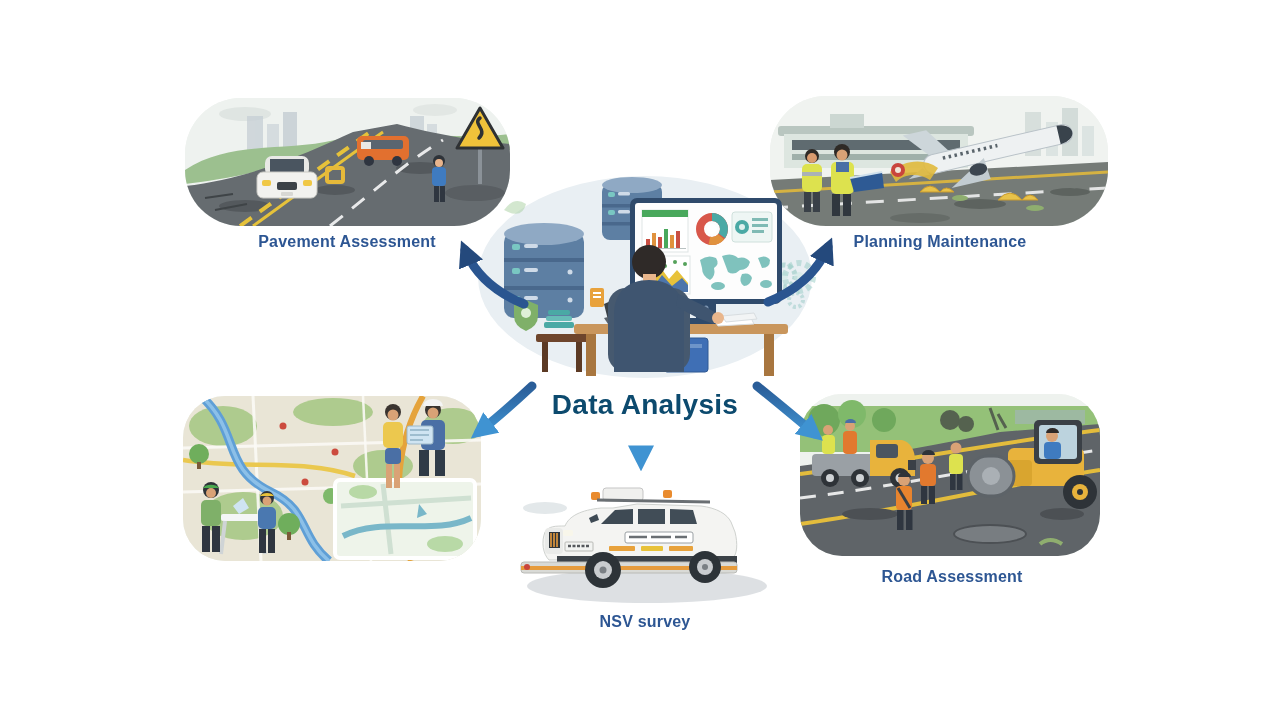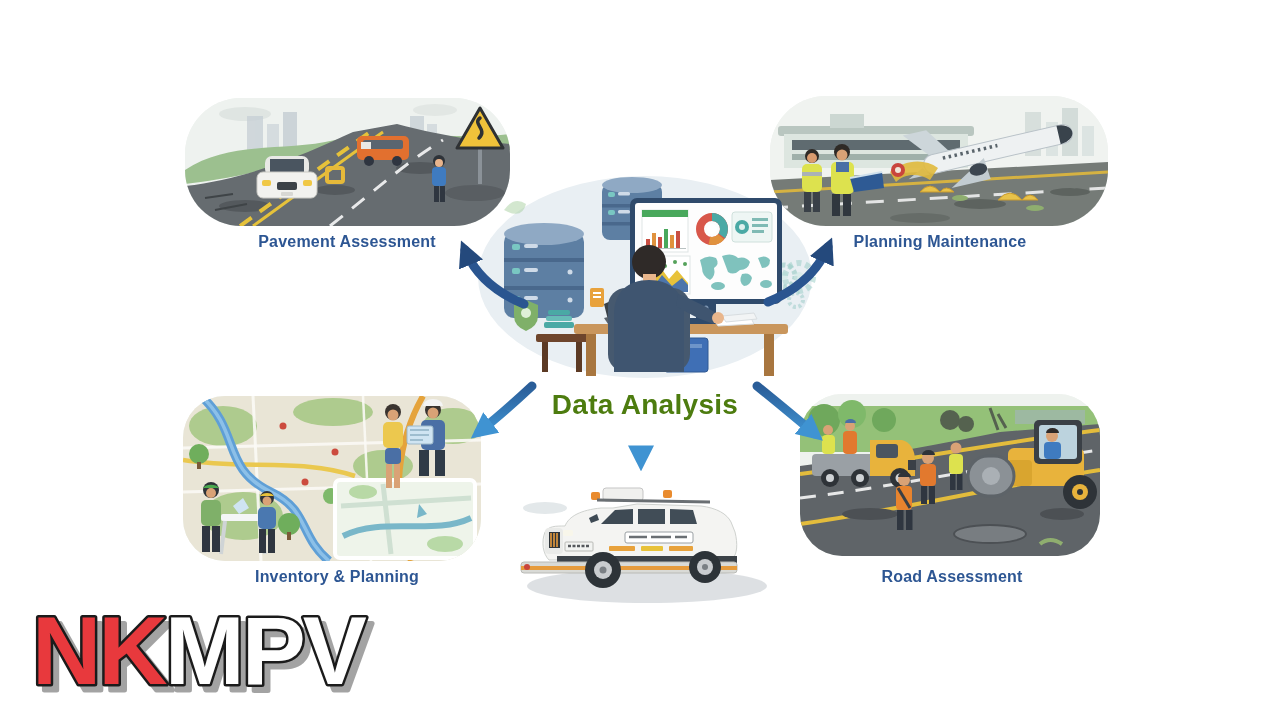--- a/index.html
+++ b/index.html
@@ -15,21 +15,21 @@
   .card svg{display:block;width:100%;height:100%;}
   .r-big{border-radius:56px;}
   .r-med{border-radius:42px;}
   .scene-nsv{position:absolute;background:transparent;}
   .node-label{
     position:absolute;text-align:center;
     color:#2d5693;font-weight:bold;font-size:16px;letter-spacing:.2px;
   }
   .center-label{
     position:absolute;text-align:center;
-    color:#4d7c0f;font-weight:bold;font-size:28px;letter-spacing:.3px;
+    color:#0c4a6e;font-weight:bold;font-size:28px;letter-spacing:.3px;
   }
   .center-blob{
     position:absolute;left:478px;top:176px;width:334px;height:202px;
     background:#e9eff3;border-radius:50%;
   }
   .center-blob svg{display:block;width:100%;height:100%;}
   .arrows{position:absolute;left:0;top:0;z-index:6;pointer-events:none;}
   .logo{position:absolute;left:28px;top:594px;z-index:8;}
   .logo text{
     font-family:"Liberation Sans", sans-serif;
@@ -365,21 +365,20 @@
         <rect x="15" y="46" width="8" height="26" fill="#2f3640"></rect>
         <circle cx="70" cy="18" r="7" fill="#2e3339"></circle>
         <path d="M63,16 a8,6 0 0 1 14,0 Z" fill="#e8c23a"></path>
         <circle cx="70" cy="21" r="4.5" fill="#d9a276"></circle>
         <rect x="61" y="27" width="18" height="22" rx="5" fill="#4a78b0"></rect>
         <rect x="62" y="49" width="7" height="24" fill="#2f3640"></rect>
         <rect x="71" y="49" width="7" height="24" fill="#2f3640"></rect>
       </g>
     </svg>
   </div>
-  <div class="node-label" style="left:187px;top:568px;width:300px;">Inventory &amp; Planning</div>
 
   <div class="scene-nsv" style="left:505px;top:466px;width:285px;height:150px;">
     <svg viewBox="0 0 285 150">
       <ellipse cx="142" cy="120" rx="120" ry="17" fill="#d7dbde" opacity=".85"></ellipse>
       <ellipse cx="40" cy="42" rx="22" ry="6" fill="#e3e8ea"></ellipse>
       <g>
         <rect x="98" y="22" width="40" height="13" rx="3" fill="#f0f0ee" stroke="#c5c5c5"></rect>
         <rect x="86" y="26" width="9" height="8" rx="2" fill="#e98b2e"></rect>
         <rect x="158" y="24" width="9" height="8" rx="2" fill="#e98b2e"></rect>
         <path d="M92,34 L205,36" stroke="#6a6f73" stroke-width="3"></path>
@@ -407,20 +406,21 @@
         <circle cx="98" cy="104" r="18" fill="#2d3338"></circle>
         <circle cx="98" cy="104" r="9" fill="#c9cccf"></circle>
         <circle cx="98" cy="104" r="3.5" fill="#7a7f84"></circle>
         <circle cx="200" cy="101" r="16" fill="#2d3338"></circle>
         <circle cx="200" cy="101" r="8" fill="#c9cccf"></circle>
         <circle cx="200" cy="101" r="3" fill="#7a7f84"></circle>
         <path d="M92,48 l-8,4 l2,5 l8,-3 Z" fill="#3e4a54"></path>
       </g>
     </svg>
   </div>
+  <div class="node-label" style="left:495px;top:613px;width:300px;">NSV survey</div>
 
   <div class="card r-med" style="left:800px;top:394px;width:300px;height:162px;">
     <svg viewBox="0 0 300 162" preserveAspectRatio="none">
       <rect x="0" y="0" width="300" height="162" fill="#eef2ee"></rect>
       <rect x="0" y="12" width="300" height="46" fill="#94c178"></rect>
       <g>
         <circle cx="24" cy="26" r="16" fill="#6fa85c"></circle>
         <circle cx="52" cy="20" r="14" fill="#7fb96a"></circle>
         <circle cx="84" cy="26" r="12" fill="#6fa85c"></circle>
         <circle cx="150" cy="26" r="10" fill="#55624f"></circle>
@@ -512,21 +512,14 @@
     <path d="M532,386 Q502,414 479,432" stroke="url(#gDown)" stroke-width="9" fill="none" stroke-linecap="round" marker-end="url(#headLight)"></path>
     <path d="M641,430 L641,461" stroke="url(#gDown)" stroke-width="9" fill="none" stroke-linecap="round" marker-end="url(#headLight)"></path>
     <path d="M757,386 Q789,412 815,434" stroke="url(#gDown)" stroke-width="9" fill="none" stroke-linecap="round" marker-end="url(#headLight)"></path>
   </svg>
 
   <svg class="deco-gear" style="left:774px;top:252px;" width="50" height="50">
     <circle cx="25" cy="25" r="14" fill="none" stroke="#9fd0ca" stroke-width="6" stroke-dasharray="5 4"></circle>
     <circle cx="25" cy="25" r="5" fill="#cfe8e4"></circle>
   </svg>
 
-  <div class="logo">
-    <svg width="385" height="112">
-      <text x="4" y="90">
-        <tspan fill="#e8393d">NK</tspan><tspan fill="#ffffff">MPV</tspan>
-      </text>
-    </svg>
-  </div>
 
 </div>
 
 </body></html>

